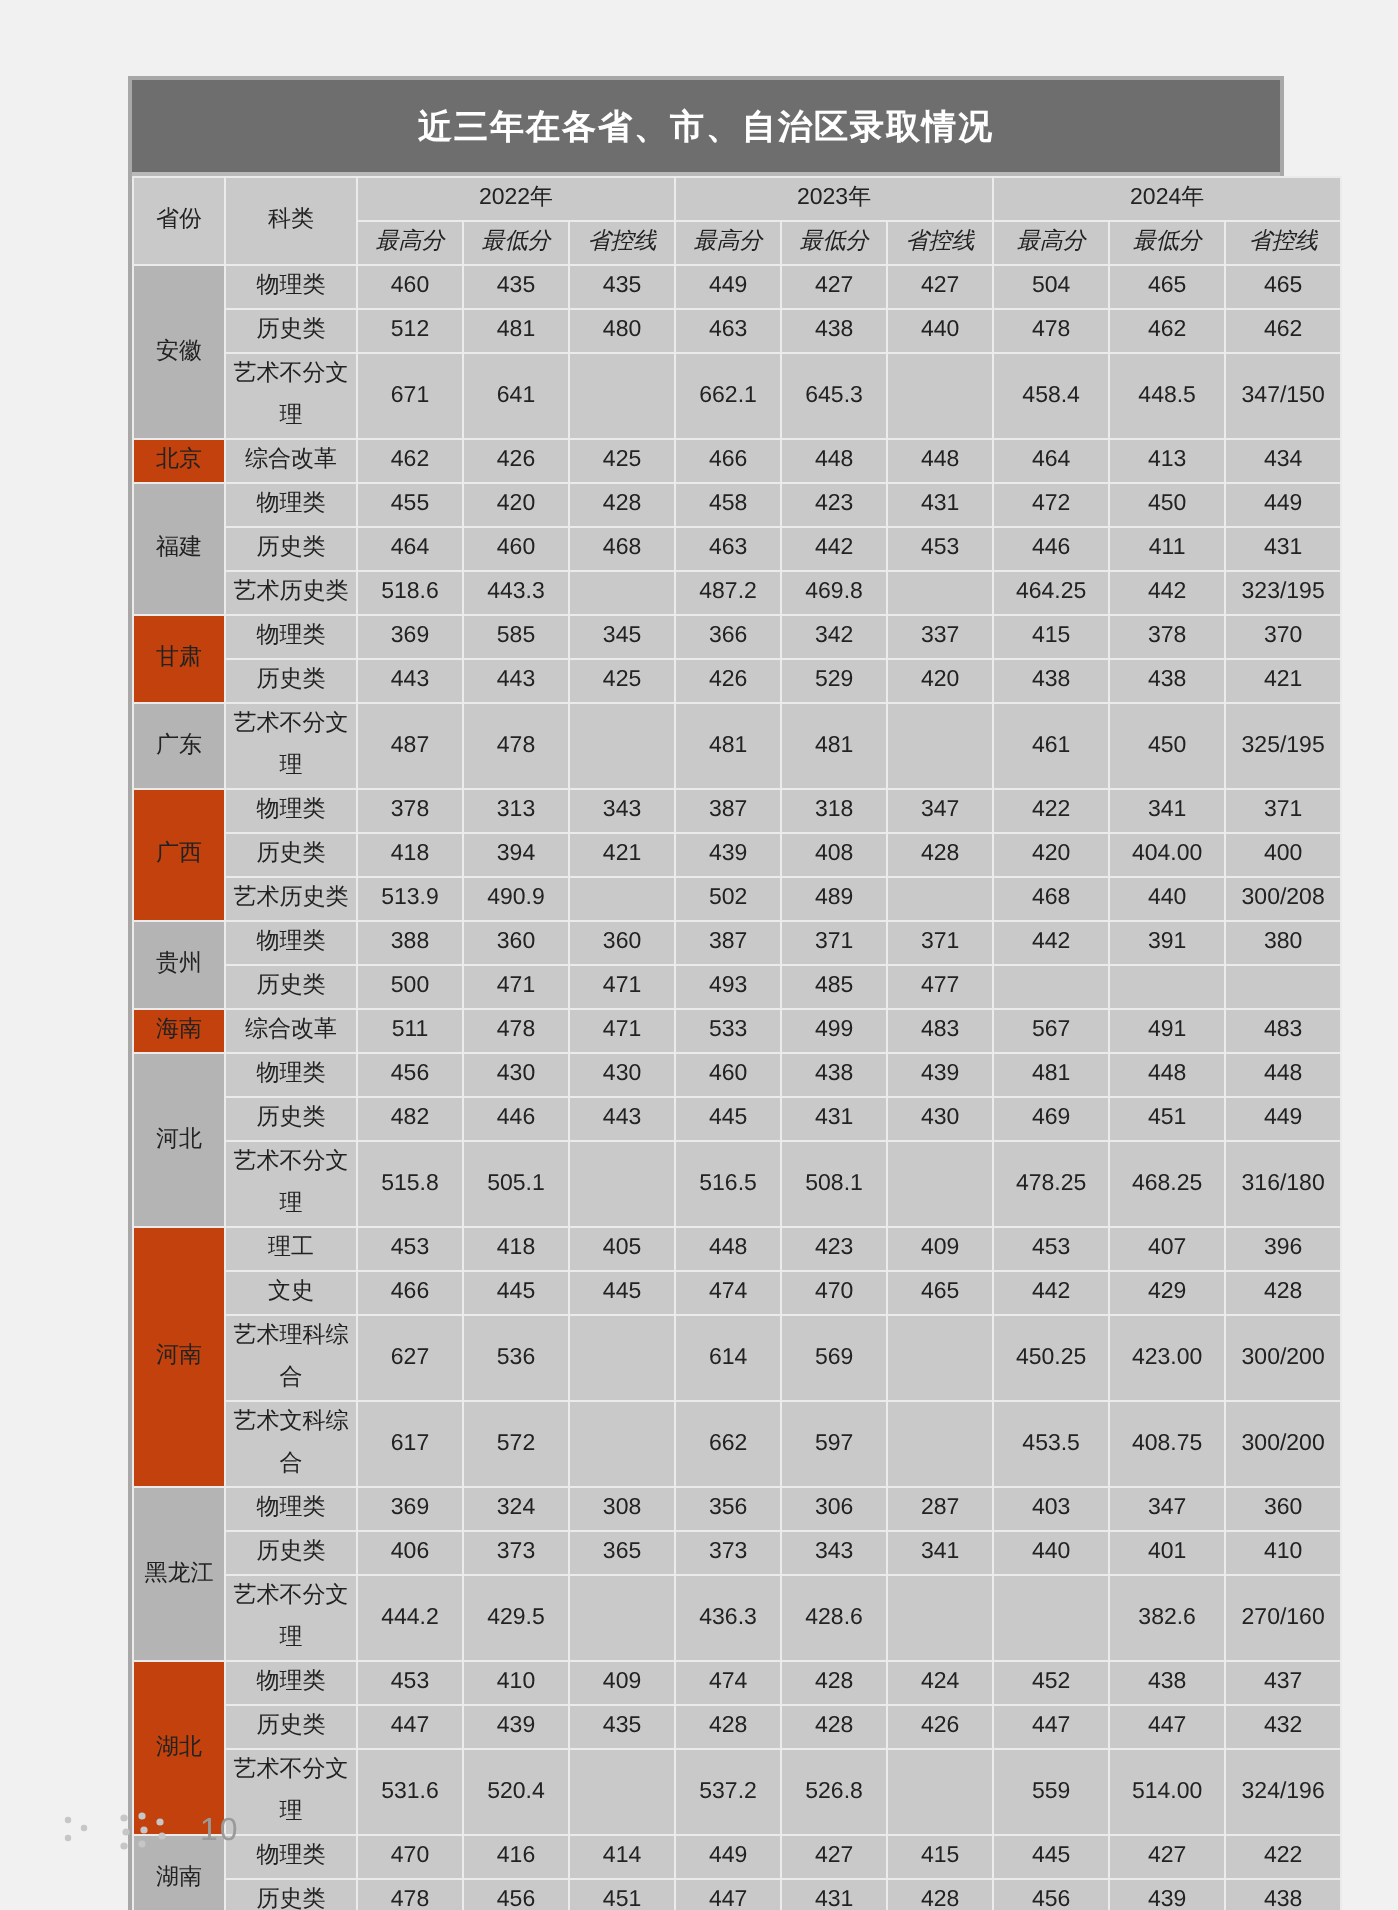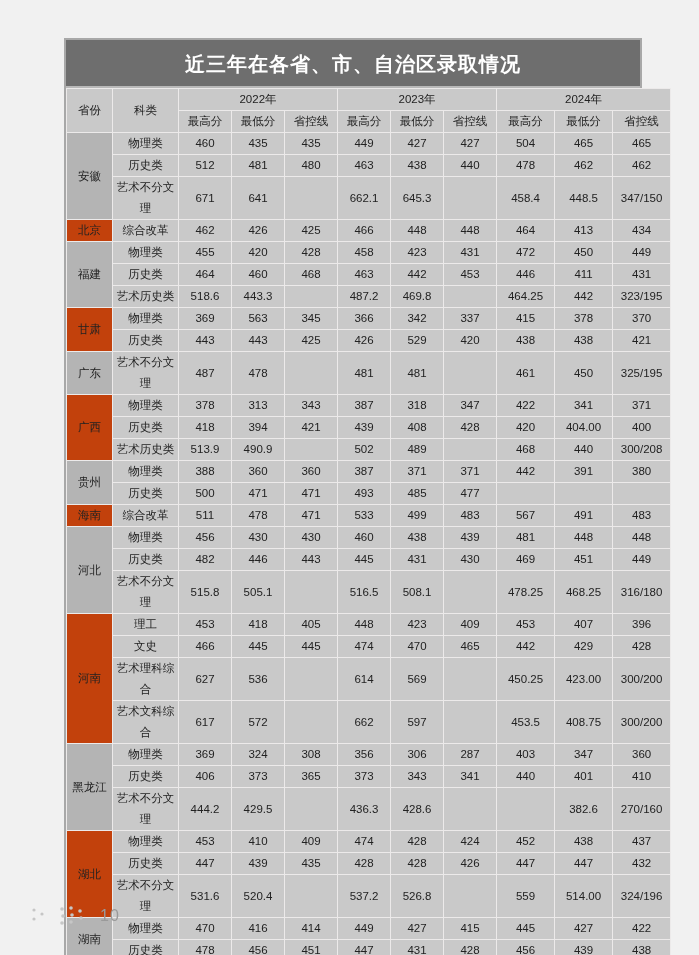--- a/index.html
+++ b/index.html
@@ -19,21 +19,21 @@
     position: absolute;
     left: 64px; top: 38px;
     width: 578px;
     border: 2px solid #a8a8a8;
     background: #c9c9c9;
   }
   #title-bar {
     background: #6e6e6e;
     color: #ffffff;
     text-align: center;
-    font-size: 20px;
+    font-size: 17px;
     font-weight: bold;
     letter-spacing: 1px;
     height: 48px;
     line-height: 48px;
     border-bottom: 2px solid #b9b9b9;
   }
   table.main {
     border-collapse: collapse;
     width: 100%;
     table-layout: fixed;
@@ -60,20 +60,21 @@
     background: #8c1116;
     color: #ffffff;
   }
   th.yr {
     height: 28px; line-height: 28px;
     font-size: 12px;
   }
   th.sub {
     height: 26px; line-height: 26px;
     font-size: 11px;
+    font-style: italic;
   }
   th.province-hdr {
     background: #d2d2d2;
     color: #2a2a2a;
     font-size: 12px;
   }
   th.kelei-hdr {
     background: #8c1116;
     color: #ffffff;
     font-size: 12px;
@@ -239,21 +240,21 @@
             <td class="r">469.8</td>
             <td class="r"></td>
             <td class="g">464.25</td>
             <td class="g">442</td>
             <td class="g">323/195</td>
           </tr>
           <tr>
             <td class="prov lite" rowspan="2">甘肃</td>
             <td class="kelei">物理类</td>
             <td class="g">369</td>
-            <td class="g">563</td>
+            <td class="g">585</td>
             <td class="g">345</td>
             <td class="r">366</td>
             <td class="r">342</td>
             <td class="r">337</td>
             <td class="g">415</td>
             <td class="g">378</td>
             <td class="g">370</td>
           </tr>
           <tr>
             <td class="kelei">历史类</td>

